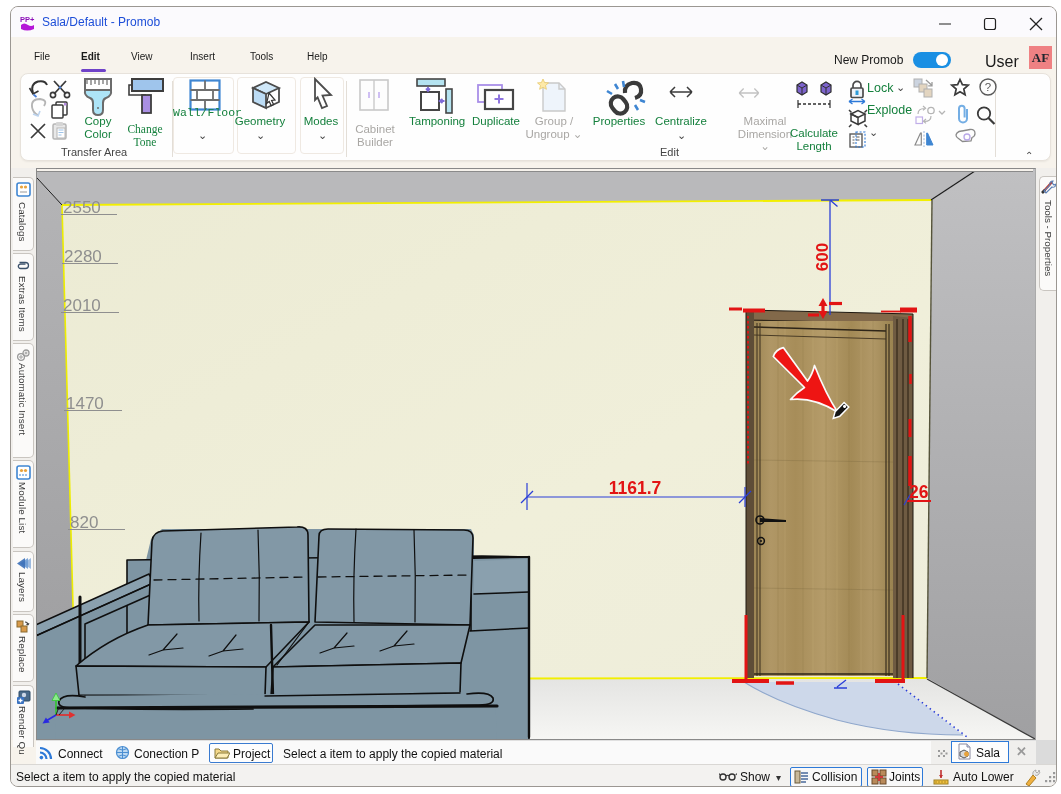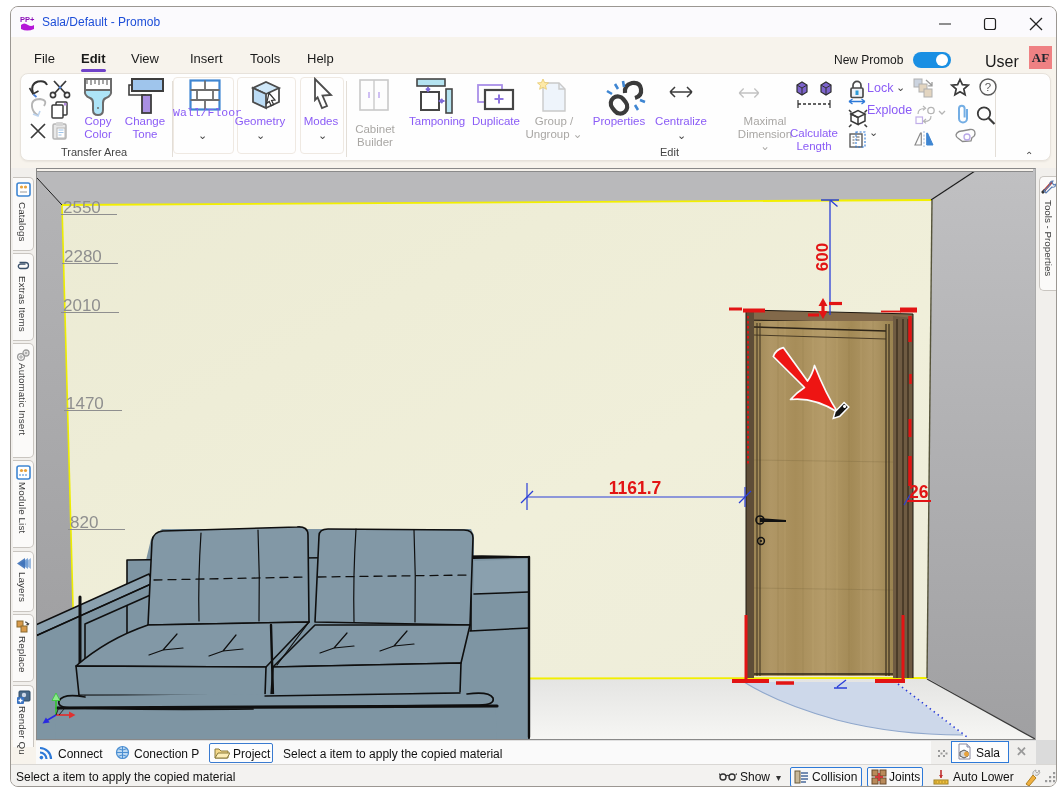--- a/index.html
+++ b/index.html
@@ -3,25 +3,25 @@
 <meta charset="utf-8">
 <style>
   html,body{margin:0;padding:0;width:1061px;height:794px;background:#fff;overflow:hidden;}
   *{box-sizing:border-box;font-family:"Liberation Sans",sans-serif;}
   #app{position:relative;width:1061px;height:794px;}
   .abs{position:absolute;}
   #win{position:absolute;left:10px;top:6px;width:1047px;height:781px;border:1px solid #9b9792;border-radius:8px;background:#f7f3ec;overflow:hidden;}
   
   #titlebar{position:absolute;left:0;top:0;width:100%;height:30px;background:#fbfafd;}
   #titletxt{position:absolute;left:31px;top:8px;font-size:12px;color:#1d4ed8;}
-  .menuitem{position:absolute;top:44px;font-size:13px;color:#1a1a1a;}
+  .menuitem{position:absolute;top:44px;font-size:10px;color:#1a1a1a;}
   #ribbon{position:absolute;left:9px;top:66px;width:1031px;height:88px;background:#fefefe;border:1px solid #e7e2db;border-radius:8px;box-shadow:0 1px 2px rgba(0,0,0,0.06);}
   .glabel{position:absolute;top:139px;font-size:11px;color:#444;}
   .rsep{position:absolute;top:74px;height:76px;width:1px;background:#e3ded7;}
-  .btxt{position:absolute;font-size:11.5px;color:#8b5cf6;text-align:center;line-height:12.5px;}
+  .btxt{position:absolute;font-size:11.5px;color:#15803d;text-align:center;line-height:12.5px;}
   .btxt.dis{color:#a9a7a4;}
   .chev{position:absolute;font-size:11px;color:#444;}
   
   #lbar{position:absolute;left:0;top:161px;width:25px;height:572px;background:#f1efec;}
   .vtab{position:absolute;left:2px;width:21px;background:#fbfaf9;border:1px solid #c9c5c0;border-left:none;border-radius:0 5px 5px 0;}
   .vtab .vtxt{position:absolute;left:4px;font-size:9.8px;letter-spacing:0.1px;color:#3a3a3a;writing-mode:vertical-rl;white-space:nowrap;}
   .vtab svg{position:absolute;left:3px;top:4px;}
   
   #rbar{position:absolute;right:0;top:161px;width:22px;height:572px;background:#f1efec;}
   #rtab{position:absolute;left:1028px;top:169px;width:19px;height:115px;background:#fbfaf9;border:1px solid #c9c5c0;border-right:none;border-radius:5px 0 0 5px;}
@@ -103,21 +103,21 @@
     <path d="M8,13 h26 q1,6 -5,8 q-3,1 -3,5 l0,7 q0,5 -5,5 q-5,0 -5,-5 l0,-7 q0,-4 -3,-5 q-6,-2 -5,-8 Z" fill="#ade4f7" stroke="#6b6b6b" stroke-width="2"></path>
     <circle cx="21" cy="31" r="1" fill="#6b6b6b"></circle>
   </svg>
   <div class="btxt" style="left:58px;top:108px;width:58px;">Copy<br>Color</div>
 
   <svg class="abs" style="left:113px;top:70px" width="44" height="40" viewBox="0 0 44 40">
     <rect x="8" y="2" width="31" height="12" fill="#9fc5ec" stroke="#3d3d3d" stroke-width="2"></rect>
     <path d="M8,8 h-3 l0,10 h17" fill="none" stroke="#3d3d3d" stroke-width="1.6"></path>
     <rect x="18" y="18" width="9" height="18" fill="#a98fe3" stroke="#3d3d3d" stroke-width="1.8"></rect>
   </svg>
-  <div class="btxt" style="left:104px;top:108px;width:60px;">Change<br>Tone</div>
+  <div class="btxt" style="left:104px;top:116px;width:60px;font-family:Liberation Serif, serif;">Change<br>Tone</div>
 
   <div class="abs" style="left:162px;top:70px;width:61px;height:77px;border:1px solid #efe9e2;border-radius:4px;"></div>
   <div class="abs" style="left:226px;top:70px;width:59px;height:77px;border:1px solid #efe9e2;border-radius:4px;"></div>
   <div class="abs" style="left:289px;top:70px;width:44px;height:77px;border:1px solid #efe9e2;border-radius:4px;"></div>
 
   <svg class="abs" style="left:178px;top:72px" width="32" height="32" viewBox="0 0 32 32">
     <rect x="1.5" y="1.5" width="29" height="29" fill="#fff" stroke="#3f86d2" stroke-width="2.2"></rect>
     <path d="M1.5,11 h29 M1.5,21 h29 M16,1.5 v9.5 M8,11 v10 M24,11 v10 M16,21 v9.5" stroke="#6e6e6e" stroke-width="1.8"></path>
   </svg>
   <div class="btxt" style="left:162px;top:100px;width:58px;font-family:Liberation Mono, monospace;">Wall/Floor</div>

